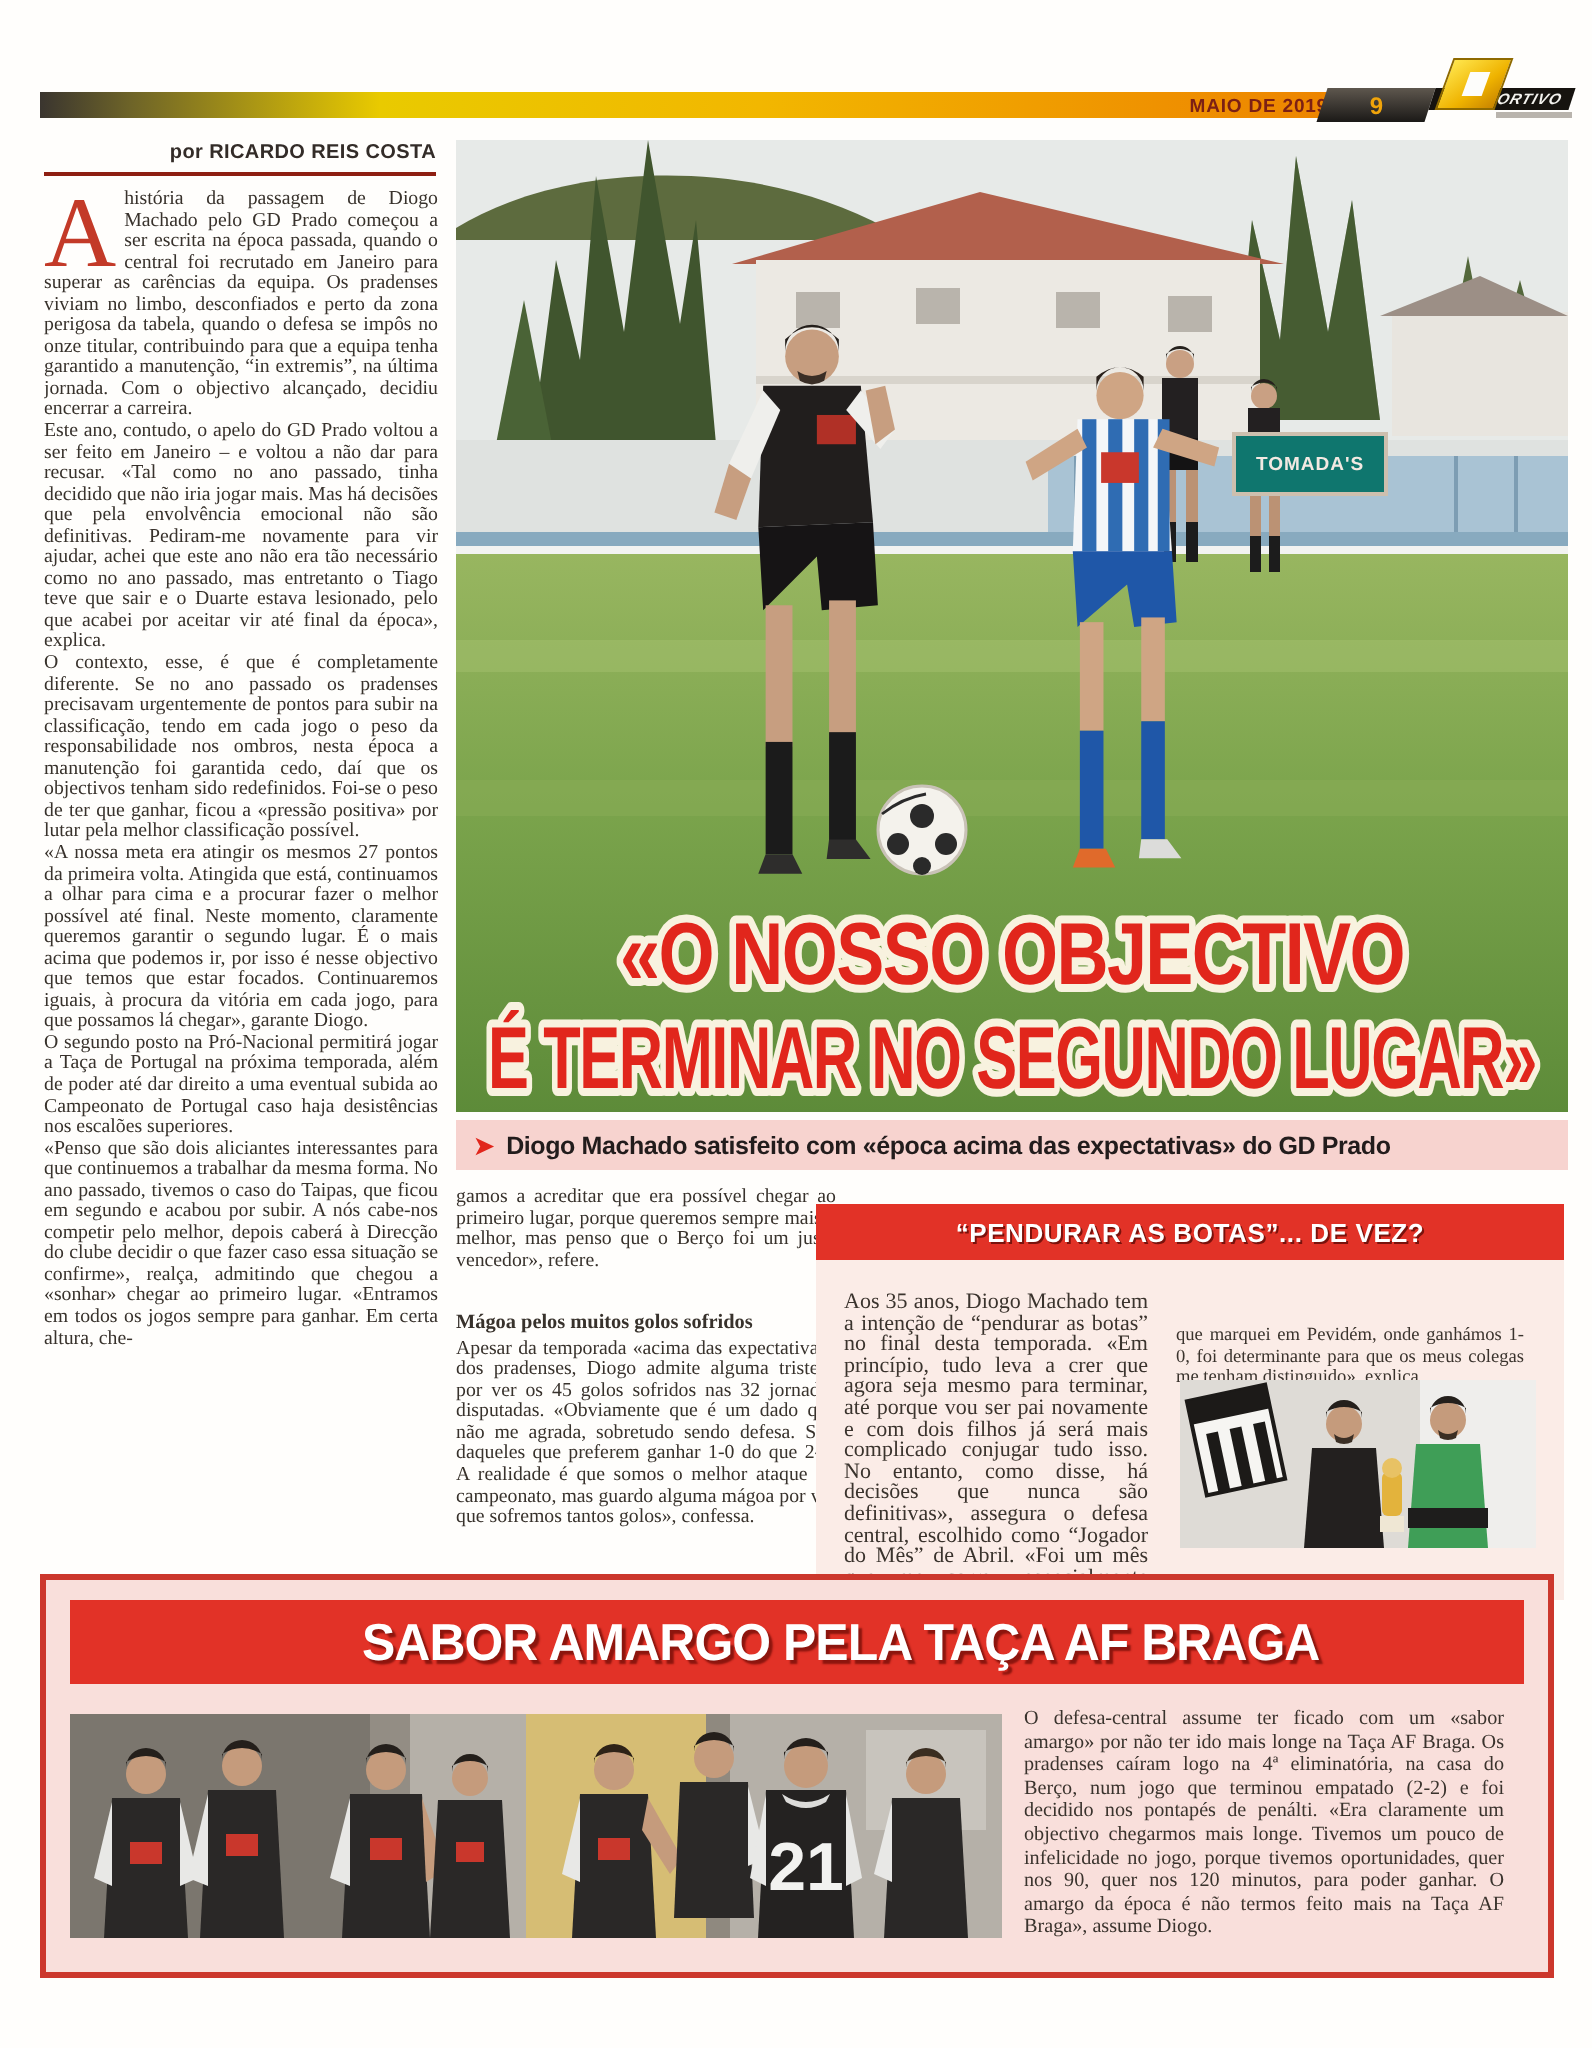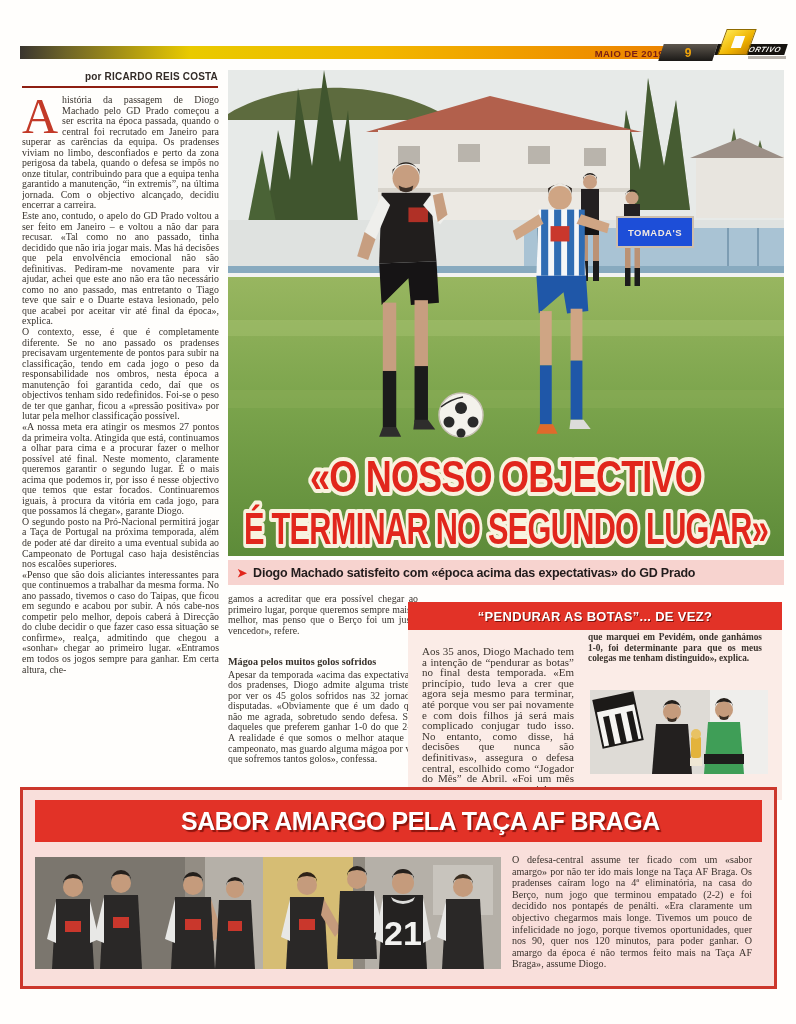--- a/index.html
+++ b/index.html
@@ -27,40 +27,40 @@
   .byline-rule{position:absolute;left:22px;top:86px;width:196px;height:2px;background:#8e1f12;}
   
   .newscol{font-size:9.9px;line-height:10.55px;text-align:justify;color:#38322c;}
   .newscol p{margin:0;}
   .col1{position:absolute;left:22px;top:95px;width:197px;height:682px;overflow:hidden;}
   .dropcap{float:left;font-size:50px;line-height:37px;padding:3px 4px 0 0;color:#c33a28;}
   .col2{position:absolute;left:228px;top:594px;width:190px;height:242px;overflow:hidden;}
   .subhead{font-weight:700;font-size:10.2px;margin:21px 0 2px !important;}
   
   .photo{position:absolute;left:228px;top:70px;width:556px;height:486px;overflow:hidden;background:#e7eae8;}
-  .ad-sign{position:absolute;left:388px;top:146px;width:78px;height:32px;background:#1d4ed8;
+  .ad-sign{position:absolute;left:388px;top:146px;width:78px;height:32px;background:#0f766e;
     border:2px solid #cdbfae;box-sizing:border-box;display:flex;align-items:center;justify-content:center;
     font:700 9.5px "Liberation Sans",sans-serif;color:#f3e9e2;letter-spacing:.5px;}
   .quote{position:absolute;left:0;top:378px;width:556px;height:114px;}
   .qt{font-family:"Liberation Sans",sans-serif;font-weight:700;font-size:44px;fill:#e1261c;
     stroke:#f8f2df;stroke-width:8px;paint-order:stroke;stroke-linejoin:round;letter-spacing:-1px;}
   
   .caption{position:absolute;left:228px;top:560px;width:556px;height:25px;background:#f7d3cf;
     display:flex;align-items:center;gap:6px;padding:0 9px;box-sizing:border-box;}
   .caption-arrow{color:#e1261c;font:700 12px "Liberation Sans",sans-serif;}
   .caption-text{font:700 12.5px "Liberation Sans",sans-serif;color:#221c1c;letter-spacing:-.2px;}
   
   .boots{position:absolute;left:408px;top:602px;width:374px;height:198px;background:#fbece7;}
   .boots-band{height:28px;background:#e23227;display:flex;align-items:center;justify-content:center;}
   .boots-title{font:700 13px "Liberation Sans",sans-serif;color:#fff;letter-spacing:.3px;
     text-shadow:1px 1px 0 #7a120c;}
   .boots-colL{position:absolute;left:14px;top:44px;width:152px;font-size:11px;line-height:10.6px;
     text-align:justify;color:#3a332d;}
-  .boots-colR{position:absolute;left:180px;top:30px;width:174px;font-size:9.3px;line-height:10.6px;
-    text-align:justify;color:#3a332d;font-weight:bold;}
+  .boots-colR{position:absolute;left:180px;top:61px;width:174px;font-size:9.3px;line-height:10.6px;
+    text-align:justify;color:#3a332d;}
   .award-photo{position:absolute;left:182px;top:88px;width:178px;height:84px;}
   
   .bitter{position:absolute;left:20px;top:787px;width:757px;height:202px;background:#f9dfdb;
     border:3px solid #cc372c;box-sizing:border-box;}
   .bitter-band{margin:10px 12px 0;height:42px;background:#e23227;display:flex;align-items:center;justify-content:center;padding-left:44px;}
   .bitter-title{font:700 26px "Liberation Sans",sans-serif;color:#fff;letter-spacing:-.5px;
     transform:scaleX(.96);text-shadow:2px 2px 1px #8c150e;}
   .team-photo{position:absolute;left:12px;top:67px;width:466px;height:112px;}
   .bitter-text{position:absolute;left:489px;top:64px;width:240px;font-size:10.1px;line-height:11.6px;
     text-align:justify;color:#3a332d;}

